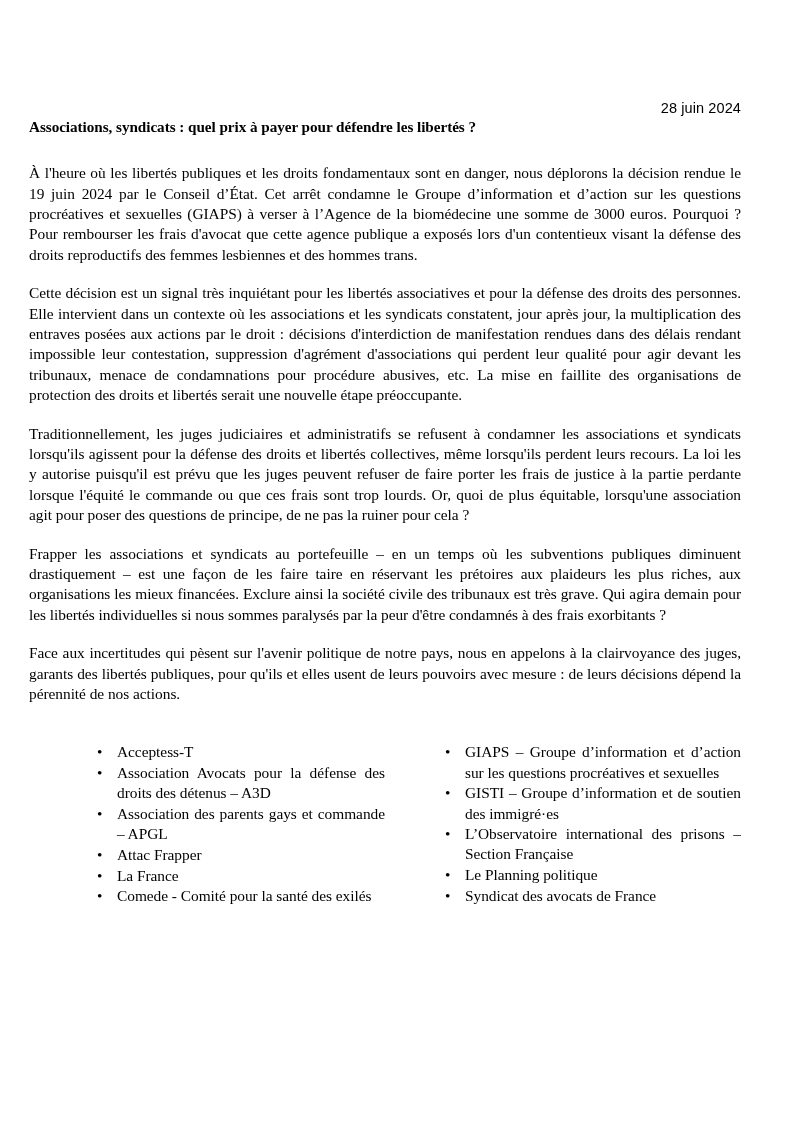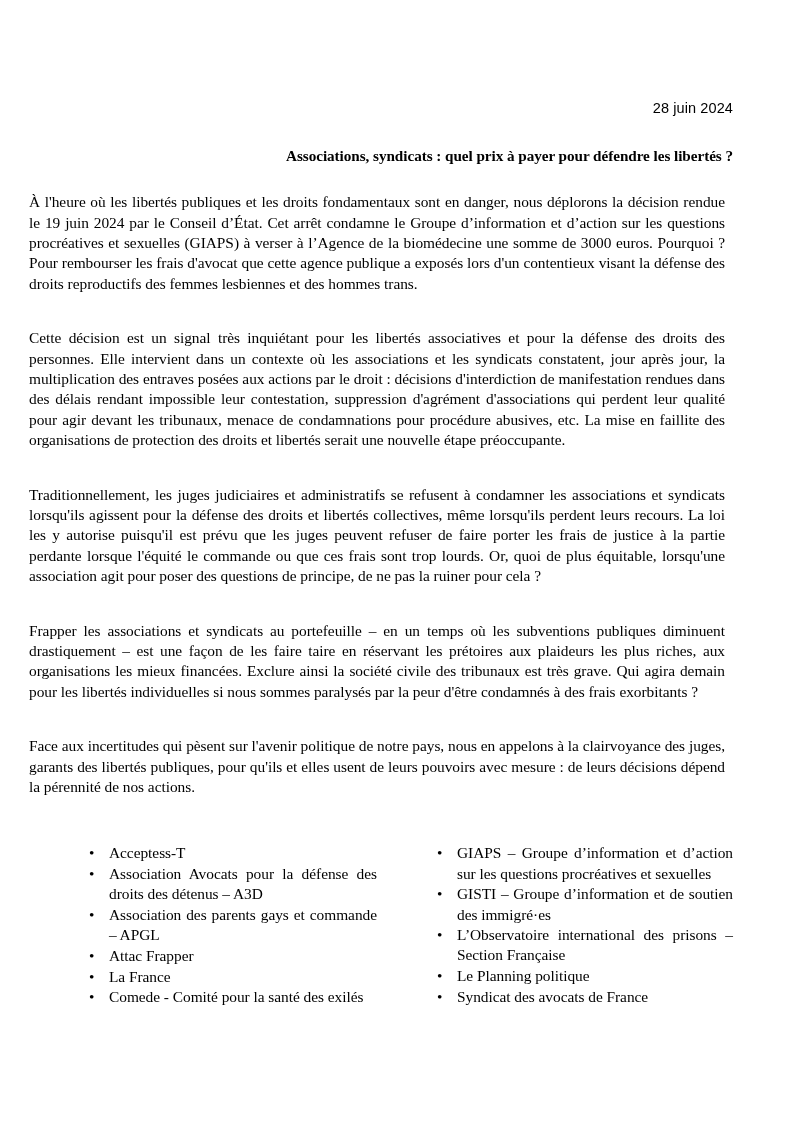--- a/index.html
+++ b/index.html
@@ -20,53 +20,52 @@
     position: absolute;
     left: 0;
     top: 0;
     width: 794px;
     height: 1123px;
     box-sizing: border-box;
     padding: 0;
   }
   .content {
     position: absolute;
-    left: 21px;
+    left: 29px;
     top: 0;
     width: 712px;
   }
 
   
   .date-line {
     font-family: "Liberation Sans", "DejaVu Sans", sans-serif;
     font-size: 14.5px;
     text-align: right;
     margin-top: 100px;
     line-height: 1.2;
     letter-spacing: 0.1px;
   }
 
   
   .doc-title {
     font-family: "Liberation Serif", "DejaVu Serif", serif;
     font-weight: bold;
     font-size: 15.2px;
-    text-align: right;
-    margin-top: 29px;
+    text-align: left;
     line-height: 1.3;
     letter-spacing: -0.05px;
   }
 
   
   .body-para {
     font-size: 15.4px;
     line-height: 1.325;
     text-align: justify;
     text-justify: inter-word;
-    margin: 8px;
+    margin: 0;
     padding: 0;
     letter-spacing: -0.04px;
     font-family: Liberation Serif, serif;
   }
   .para-gap { height: 18px; }
   .para-first { margin-top: 26px; }
 
   
   .signataires-head {
     font-weight: bold;

